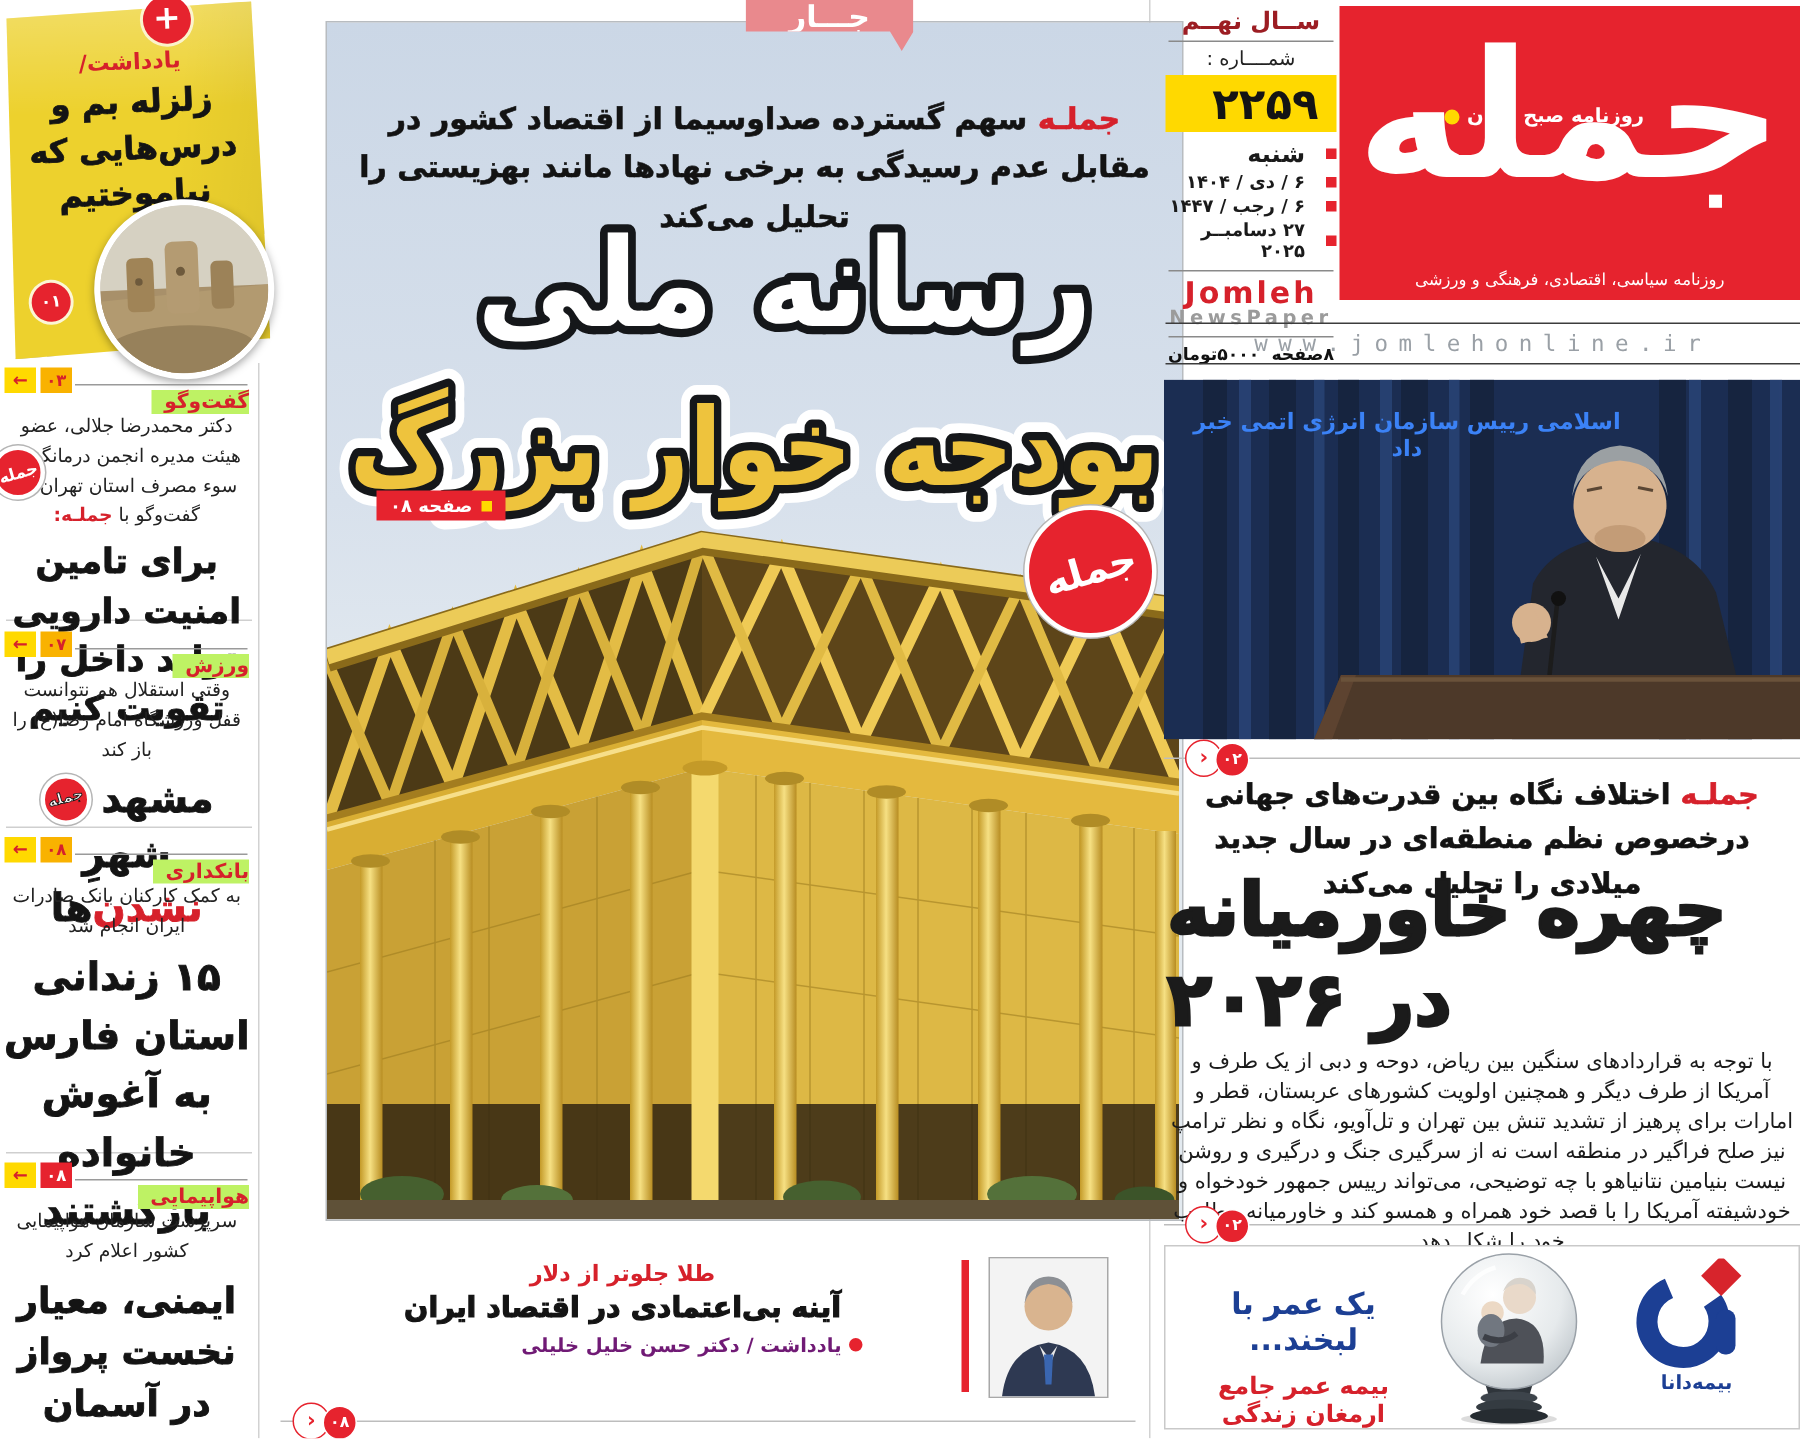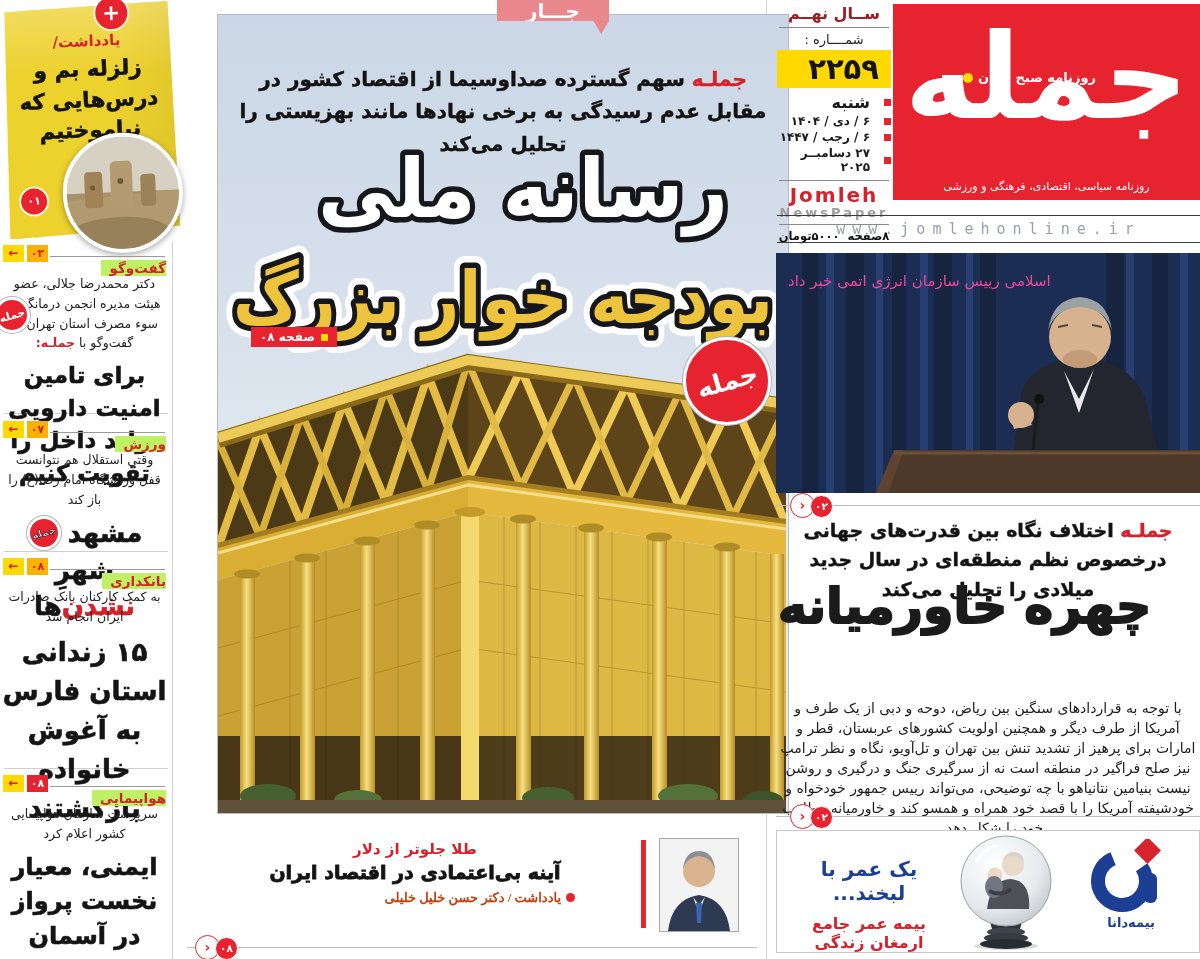--- a/index.html
+++ b/index.html
@@ -62,21 +62,21 @@
   .v-badge{position:absolute;left:33px;top:312px;display:flex;align-items:center;gap:6px;
      background:#e6232e;color:#fff;font-size:12px;font-weight:bold;padding:3px 9px;z-index:5;}
   .v-badge .sq{width:7px;height:7px;background:#ffd900;display:inline-block;}
   .v-stamp{position:absolute;left:465px;top:322px;width:82px;height:82px;font-size:26px;z-index:5;}
   .gn-zone{position:absolute;left:187px;top:836px;width:570px;height:96px;}
   .gn-photo{position:absolute;left:472px;top:2px;width:78px;height:92px;border:1px solid #a8a8a8;background:#fff;}
   .gn-bar{position:absolute;left:454px;top:4px;width:5px;height:88px;background:#e6232e;}
   .gn-text{position:absolute;left:10px;top:4px;width:436px;text-align:center;}
   .gn-kicker{color:#d6212b;font-weight:bold;font-size:15px;}
   .gn-headline{margin-top:3px;font-weight:bold;font-size:19px;color:#141414;-webkit-text-stroke:.8px #141414;}
-  .gn-byline{margin-top:7px;font-size:13px;font-weight:bold;color:#c2410c;text-align:right;padding-right:58px;font-family:Liberation Serif, serif;}
+  .gn-byline{margin-top:7px;font-size:13px;font-weight:bold;color:#701a75;text-align:right;padding-right:58px;}
   .dot{display:inline-block;width:9px;height:9px;border-radius:50%;background:#e6232e;margin-left:5px;}
   
   .pmarker{position:absolute;height:26px;}
   .m-line{position:absolute;left:0;right:0;top:13px;height:1px;background:#bdbdbd;}
   .m-arrow{position:absolute;top:1px;width:23px;height:23px;border:1.5px solid #e6232e;border-radius:50%;
      background:#fff;color:#e6232e;font-weight:bold;font-size:14px;text-align:center;line-height:22px;}
   .m-num{position:absolute;top:3px;width:21px;height:21px;border-radius:50%;background:#e6232e;
      border:1px solid #fff;color:#fff;font-size:10.5px;font-weight:bold;text-align:center;line-height:21px;}
   
   .mh-left{position:absolute;left:777px;top:4px;width:114px;}
@@ -98,22 +98,22 @@
      font-size:118px;font-weight:bold;line-height:170px;}
   .logo-tagline{position:absolute;left:70px;top:66px;color:#fff;font-size:13px;font-weight:bold;
      display:flex;align-items:center;gap:5px;}
   .logo-tagline .ydot{width:10px;height:10px;border-radius:50%;background:#ffd900;}
   .logo-desc{position:absolute;left:0;right:0;bottom:7px;text-align:center;color:#fff;font-size:11px;}
   .urlbar{position:absolute;left:777px;top:215px;width:423px;border-top:1.5px solid #3c3c3c;
      border-bottom:1.5px solid #3c3c3c;direction:ltr;text-align:center;color:#9aa0a6;
      font-family:"DejaVu Sans Mono",monospace;font-size:15px;letter-spacing:7px;padding:4px 0;}
   
   .atomic{position:absolute;left:776px;top:253px;width:424px;height:240px;overflow:hidden;}
-  .atomic-kicker{position:absolute;left:788px;top:272px;width:300px;text-align:left;
-     color:#ec4899;font-weight:normal;font-size:15px;z-index:3;}
+  .atomic-kicker{position:absolute;left:788px;top:272px;width:300px;text-align:center;
+     color:#3b82f6;font-weight:bold;font-size:15px;z-index:3;}
   .atomic-headline{position:absolute;left:788px;top:295px;width:300px;text-align:right;color:#fff;
      font-weight:bold;font-size:26px;line-height:1.5;-webkit-text-stroke:.5px #fff;z-index:3;}
   
   .me-lead{position:absolute;left:778px;top:516px;width:420px;text-align:center;font-weight:bold;
      font-size:19px;line-height:1.55;color:#131313;-webkit-text-stroke:.4px #131313;}
   .me-lead .red{color:#d6212b;-webkit-text-stroke:.4px #d6212b;}
   .me-h{position:absolute;left:778px;width:420px;text-align:left;font-weight:bold;color:#1b1b1b;
      -webkit-text-stroke:2px #1b1b1b;font-size:49px;}
   .me-body{position:absolute;left:780px;top:698px;width:416px;text-align:center;font-size:14px;
      line-height:1.43;color:#1b1b1b;}
@@ -427,20 +427,21 @@
   <div class="pmarker" style="left:776px;top:492px;width:424px;">
     <span class="m-line"></span>
     <span class="m-arrow" style="left:14px;">‹</span>
     <span class="m-num" style="left:34px;">۰۲</span>
   </div>
 
   <div class="me-lead">
     <span class="red">جملـه</span><span> اختلاف نگاه بین قدرت‌های جهانی درخصوص نظم منطقه‌ای در سال جدید میلادی را تحلیل می‌کند</span>
   </div>
   <div class="me-h" style="top:578px;">چهره خاورمیانه</div>
+  <div class="me-h" style="top:638px;">در ۲۰۲۶</div>
   <div class="me-body">با توجه به قراردادهای سنگین بین ریاض، دوحه و دبی از یک طرف و آمریکا از طرف دیگر و همچنین اولویت کشورهای عربستان، قطر و امارات برای پرهیز از تشدید تنش بین تهران و تل‌آویو، نگاه و نظر ترامپ نیز صلح فراگیر در منطقه است نه از سرگیری جنگ و درگیری و روشن نیست بنیامین نتانیاهو با چه توضیحی، می‌تواند رییس جمهور خودخواه و خودشیفته آمریکا را با قصد خود همراه و همسو کند و خاورمیانه مطلوب خود را شکل دهد...</div>
 
   <div class="pmarker" style="left:776px;top:803px;width:424px;">
     <span class="m-line"></span>
     <span class="m-arrow" style="left:14px;">‹</span>
     <span class="m-num" style="left:34px;">۰۲</span>
   </div>
 
   <div class="ad">
     <div class="ad-text">

